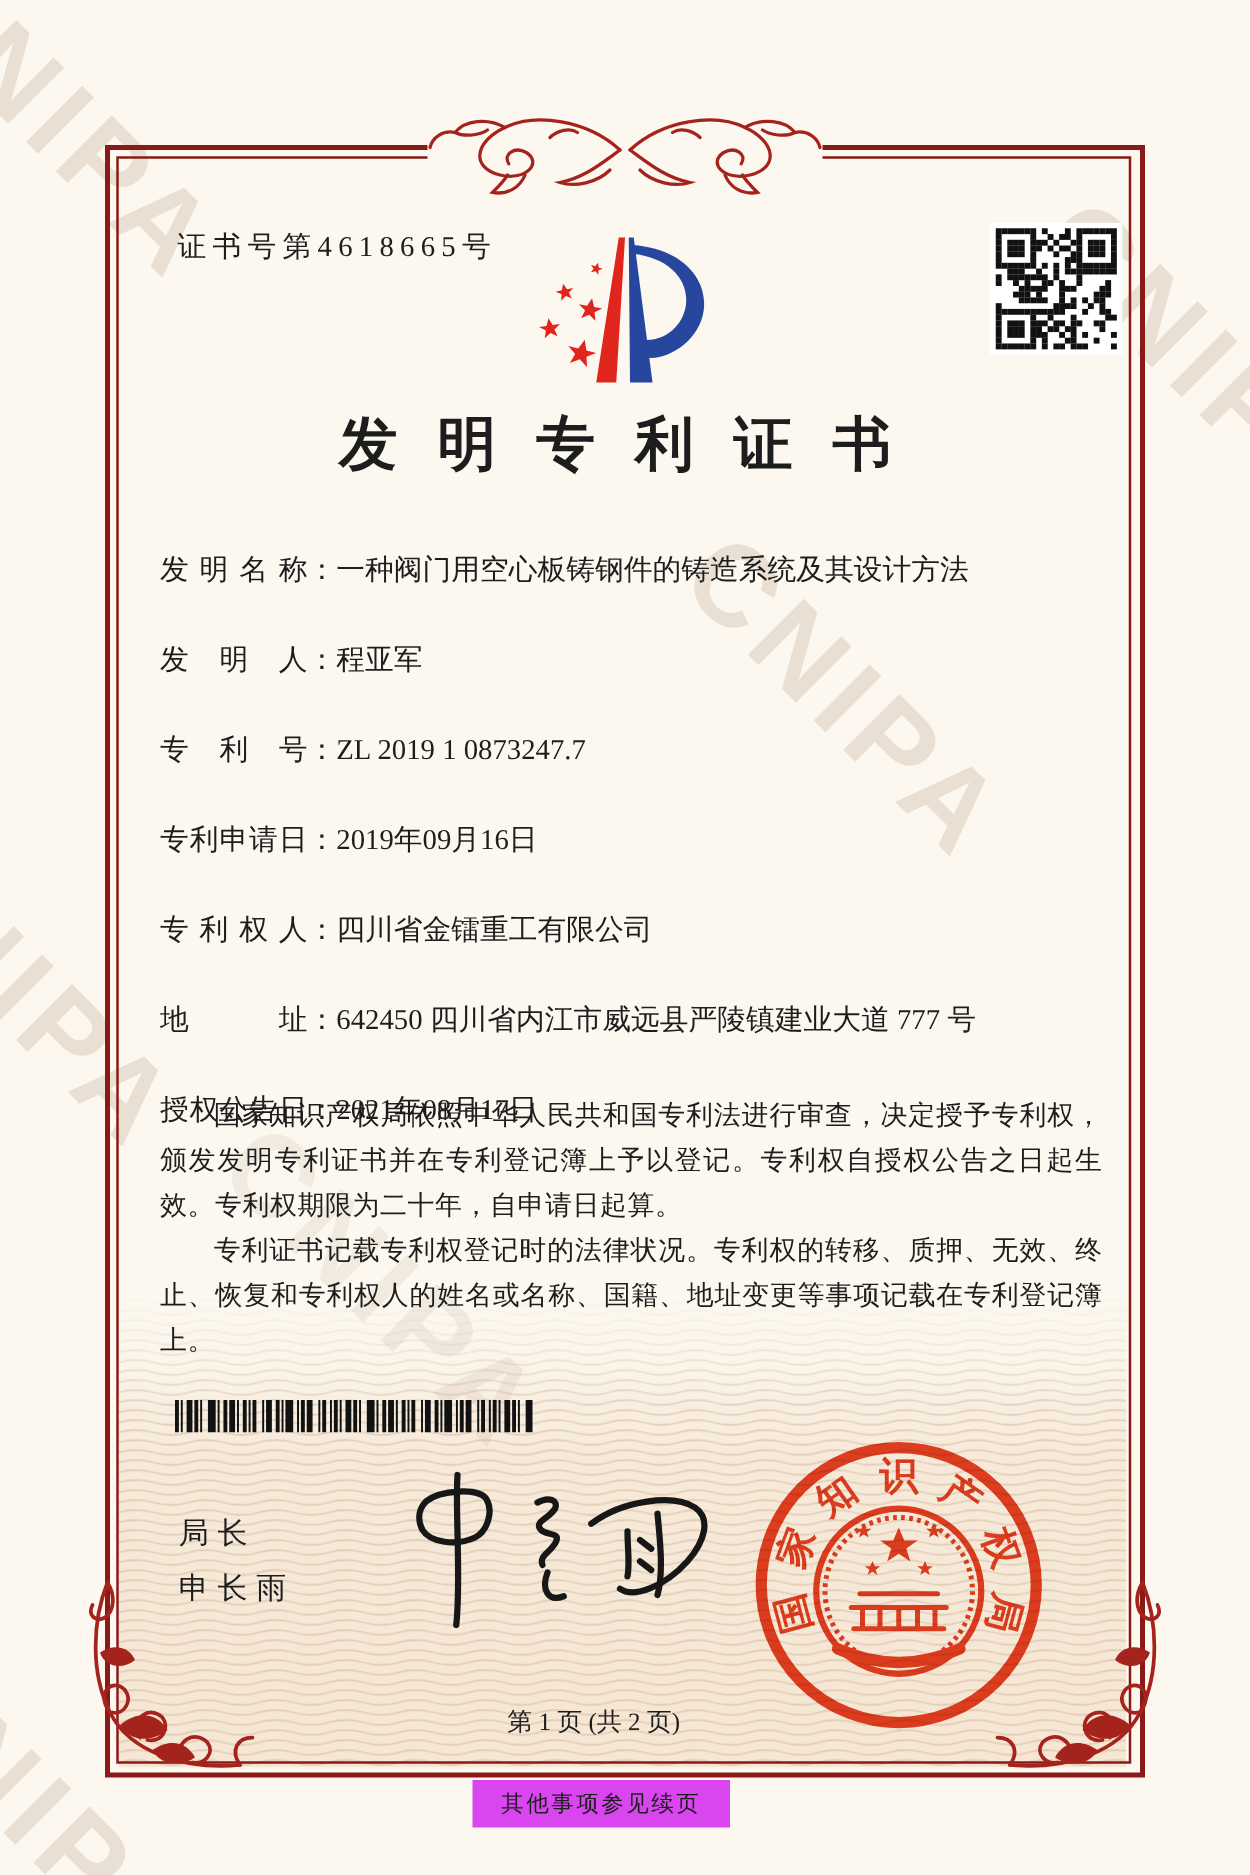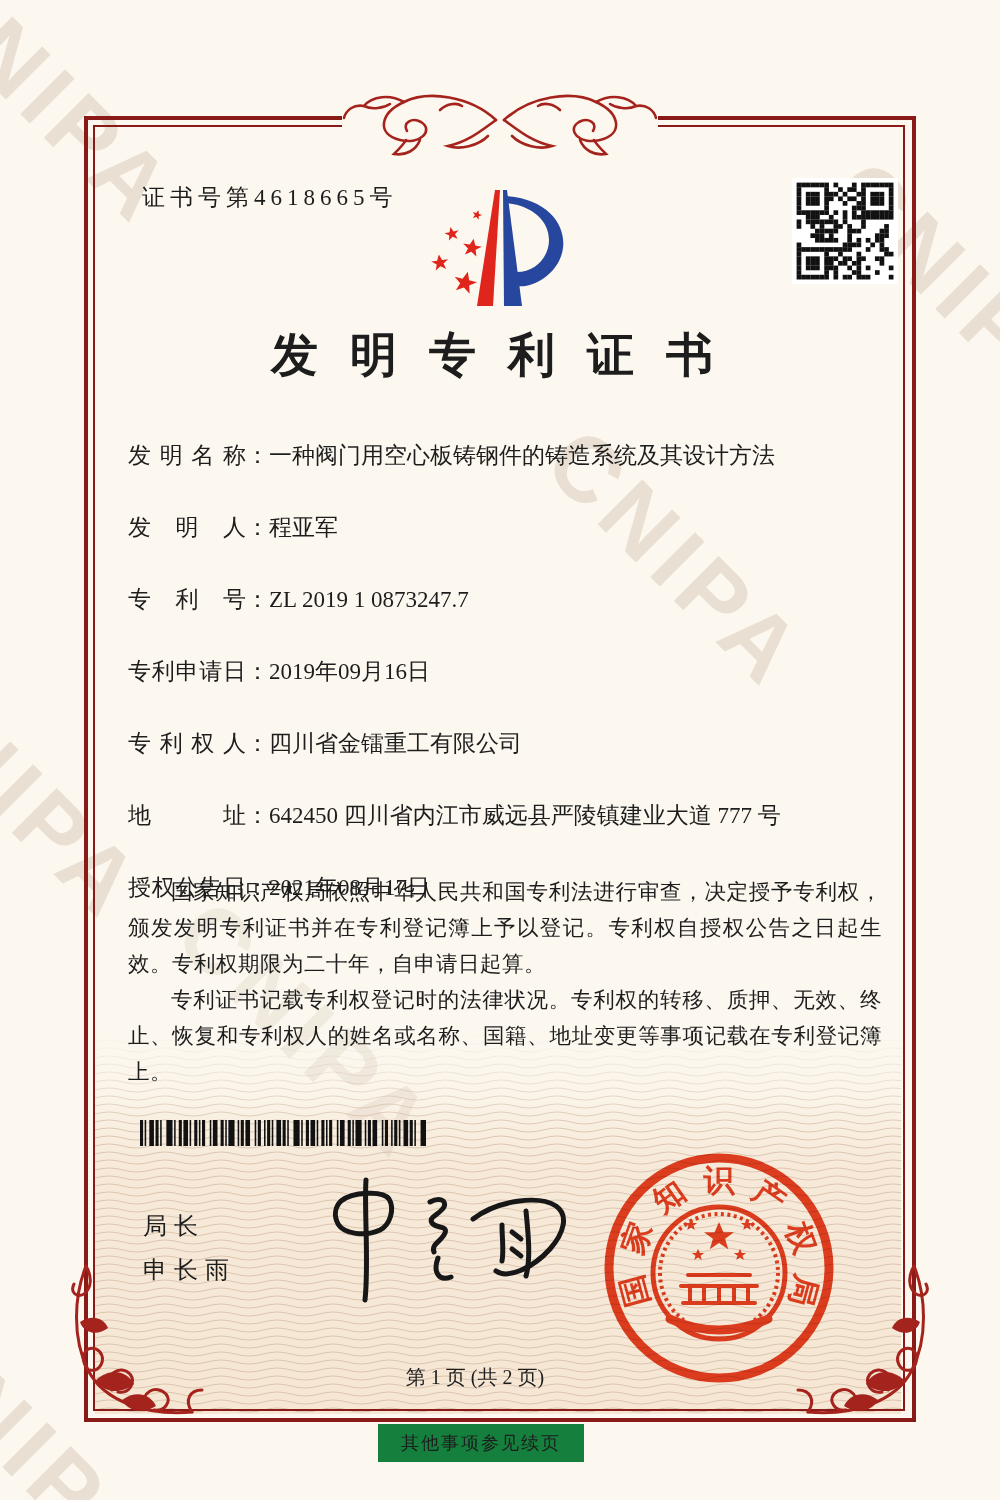--- a/index.html
+++ b/index.html
@@ -25,21 +25,21 @@
   .grant-no{position:absolute;left:437px;top:0;}
   .paras{left:128px;top:874px;width:754px;font-size:21.5px;line-height:36px;text-align:justify;}
   .paras p{margin:0;text-indent:2em;letter-spacing:0.5px;}
   .director{left:143px;font-size:24px;letter-spacing:7px;}
   .sig{position:absolute;left:288px;top:1172px;z-index:4;}
   .seal{position:absolute;left:584px;top:1133px;z-index:5;mix-blend-mode:multiply;opacity:0.95;}
   .sealChar{font-size:31px;font-weight:bold;fill:#e23817;font-family:"Liberation Serif",serif;}
   .seal-date{left:606px;top:1284px;width:260px;font-size:26px;color:#e02c10;z-index:6;
              font-family:"DejaVu Sans Mono",monospace;letter-spacing:0px;mix-blend-mode:multiply;}
   .footer-page{left:350px;top:1364px;width:250px;text-align:center;font-size:20px;}
-  .footer-note{left:378px;top:1424px;width:206px;height:38px;background:#15803d;text-align:center;
+  .footer-note{left:378px;top:1424px;width:206px;height:38px;background:#d946ef;text-align:center;
                line-height:38px;font-size:18px;letter-spacing:2px;z-index:4;}
   .qr{position:absolute;left:792px;top:178px;z-index:4;}
   .logo{position:absolute;left:403px;top:165px;z-index:4;}
   .bar{position:absolute;left:140px;top:1120px;z-index:4;}
 </style>
 </head>
 <body>
 
 <div class="page">
 

